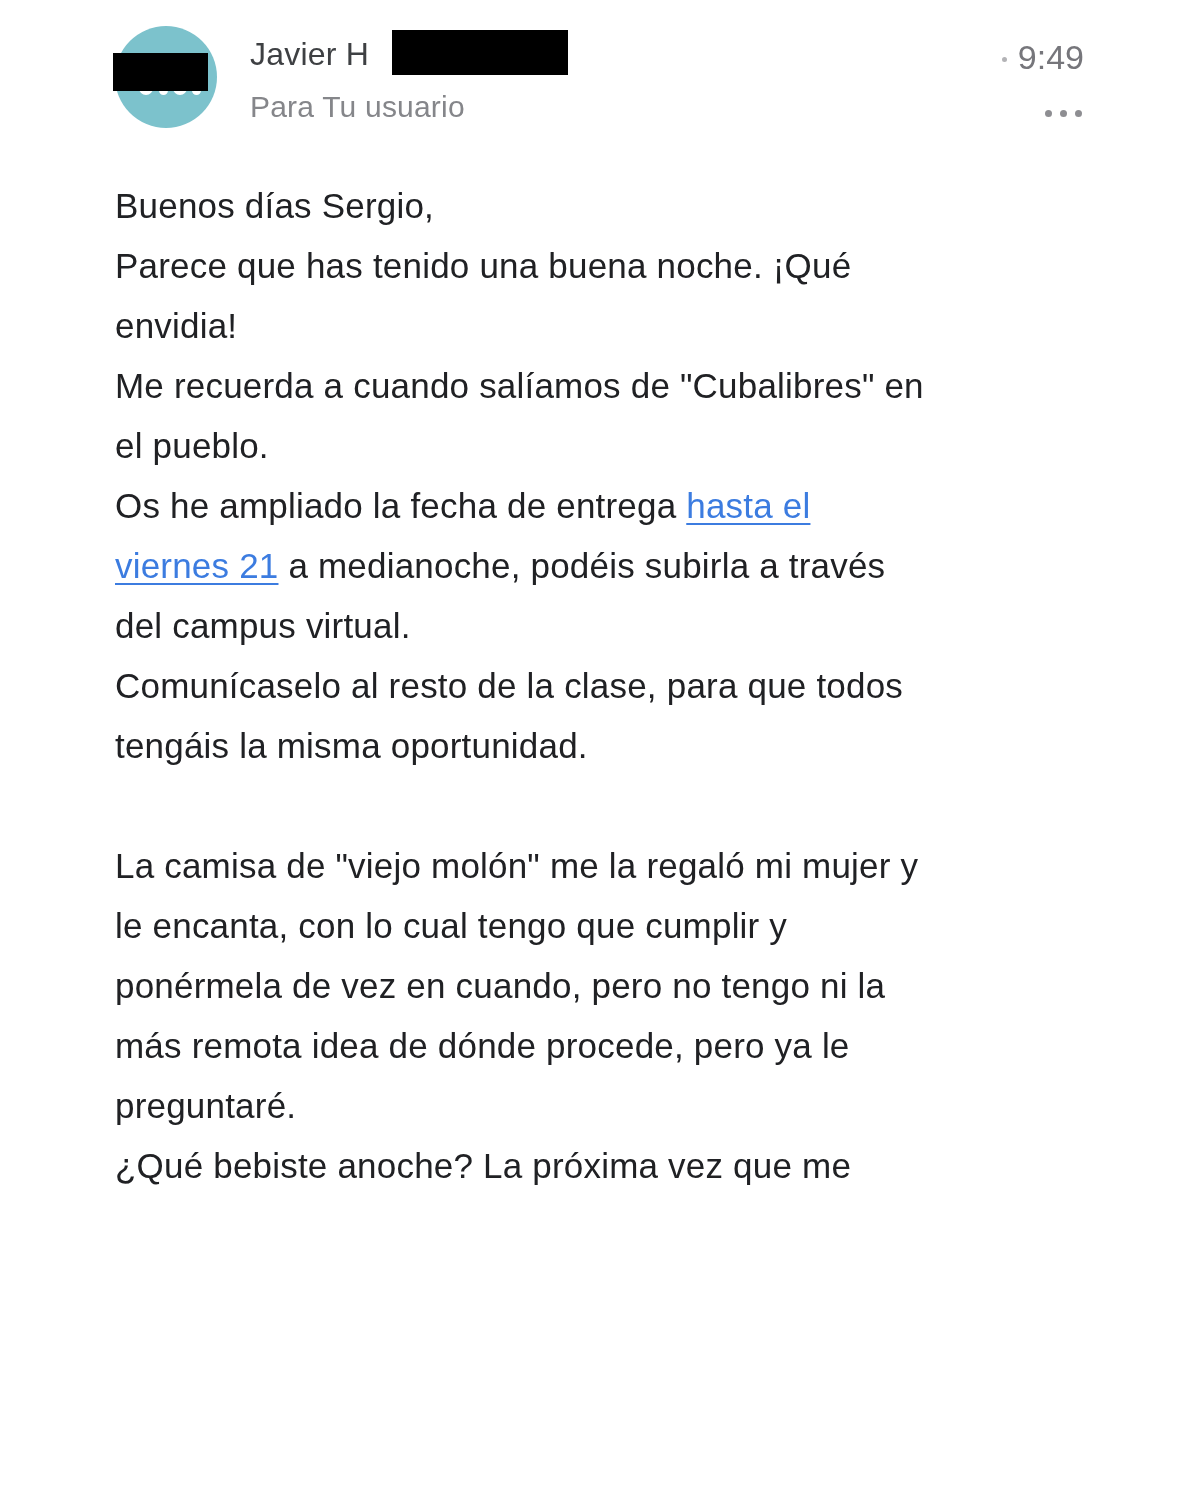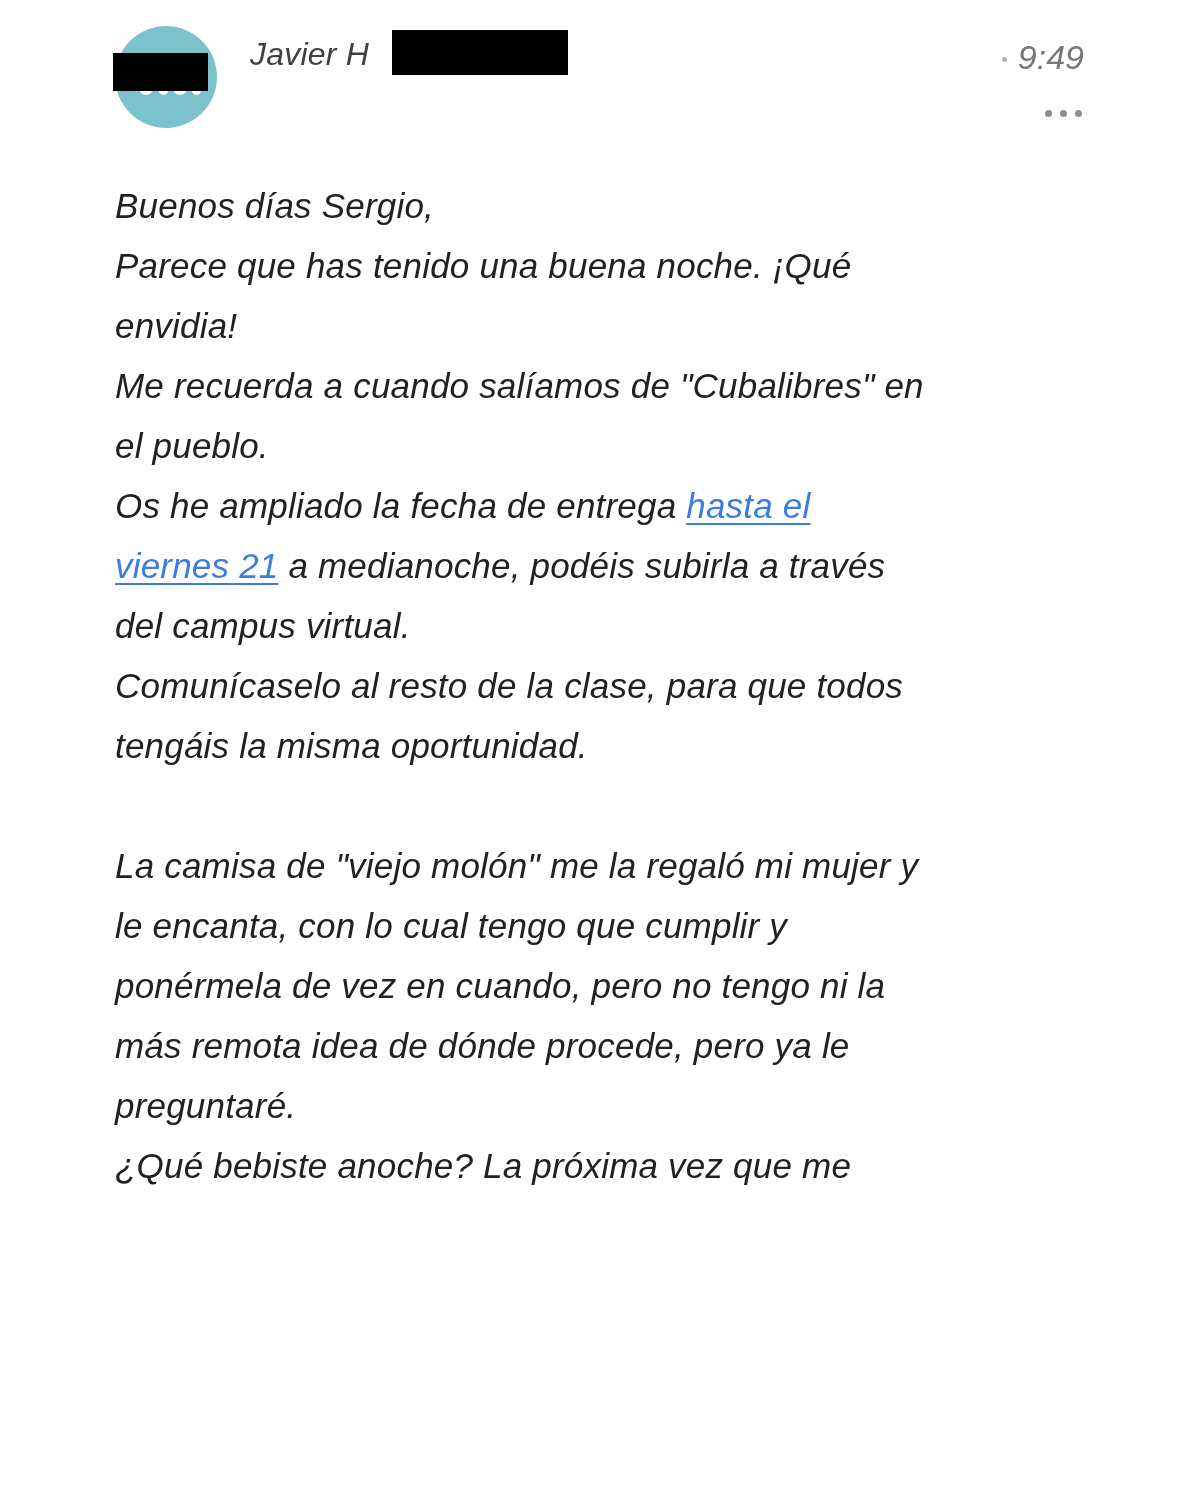--- a/index.html
+++ b/index.html
@@ -3,21 +3,20 @@
 <meta charset="utf-8">
 <style>
   html, body { margin: 0; padding: 0; background: #ffffff; }
   .page {
     position: relative;
     width: 1200px;
     height: 1197px;
     background: #ffffff;
     overflow: hidden;
     font-family: "Liberation Sans", sans-serif;
-    font-style: italic;
   }
 
   
   .avatar {
     position: absolute;
     left: 115px; top: 26px;
     width: 102px; height: 102px;
     border-radius: 50%;
     background: #7cc2cc;
   }
@@ -119,20 +118,21 @@
     <span class="rem r1"></span>
     <span class="rem r2"></span>
     <span class="rem r3"></span>
     <span class="rem r4"></span>
   </div>
   <div class="redact-avatar"></div>
 
   <div class="sender-name">Javier H</div>
   <div class="redact-name"></div>
 
+  <div class="recipient">Para Tu usuario</div>
 
   <div class="time-row">
     <span class="tick-dot"></span>
     <span>9:49</span>
   </div>
 
   <div class="more-btn">
     <i></i>
     <i></i>
     <i></i>

